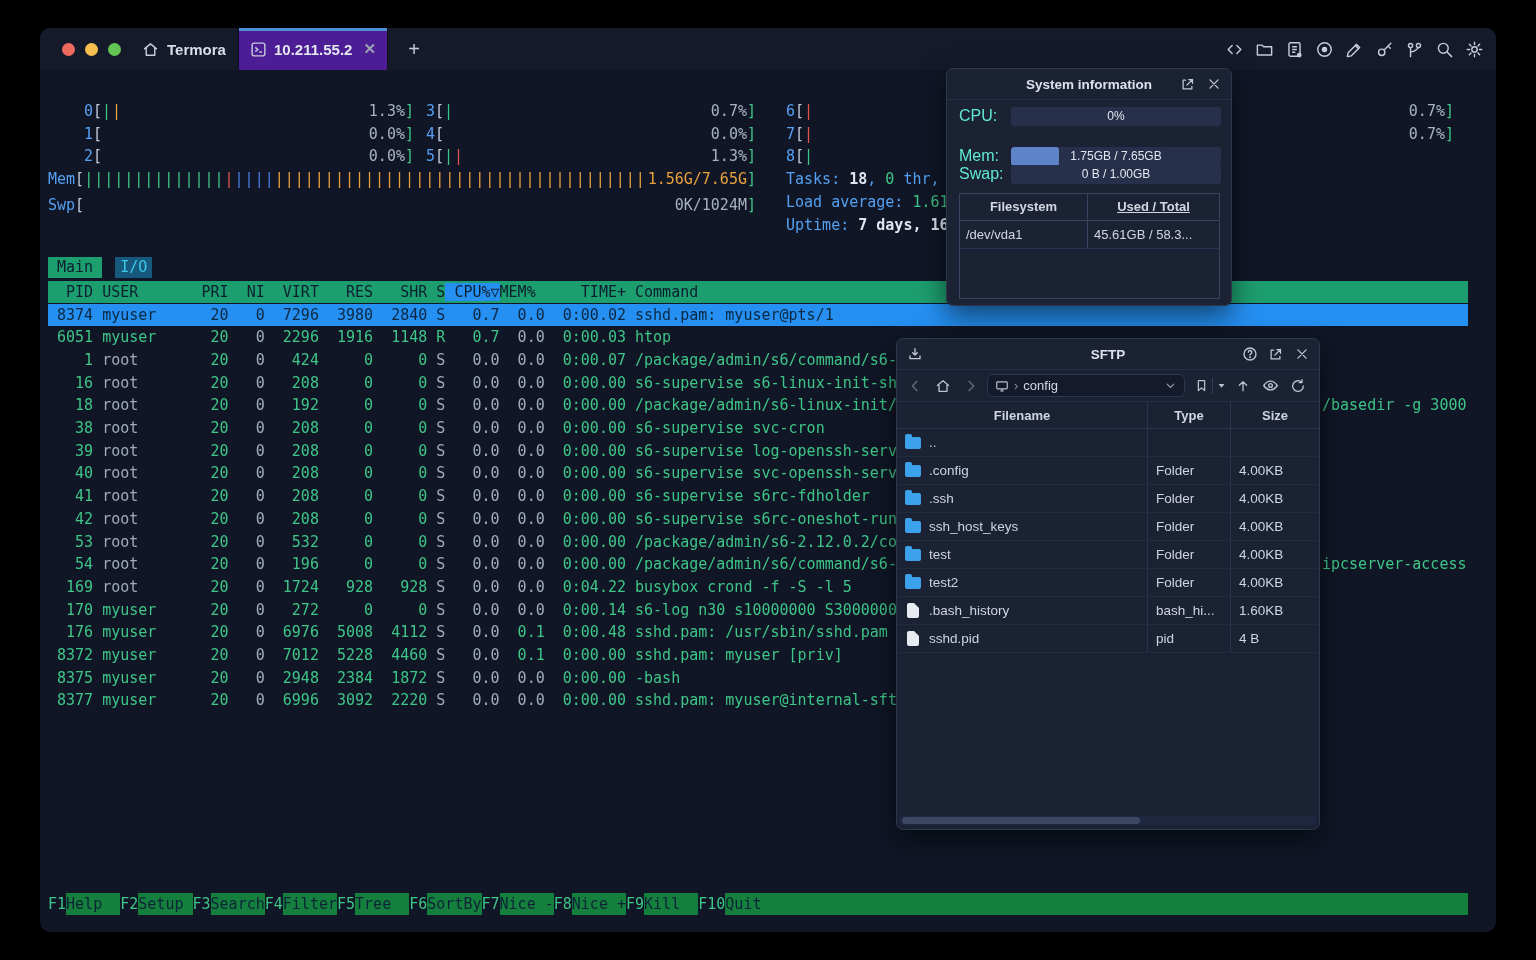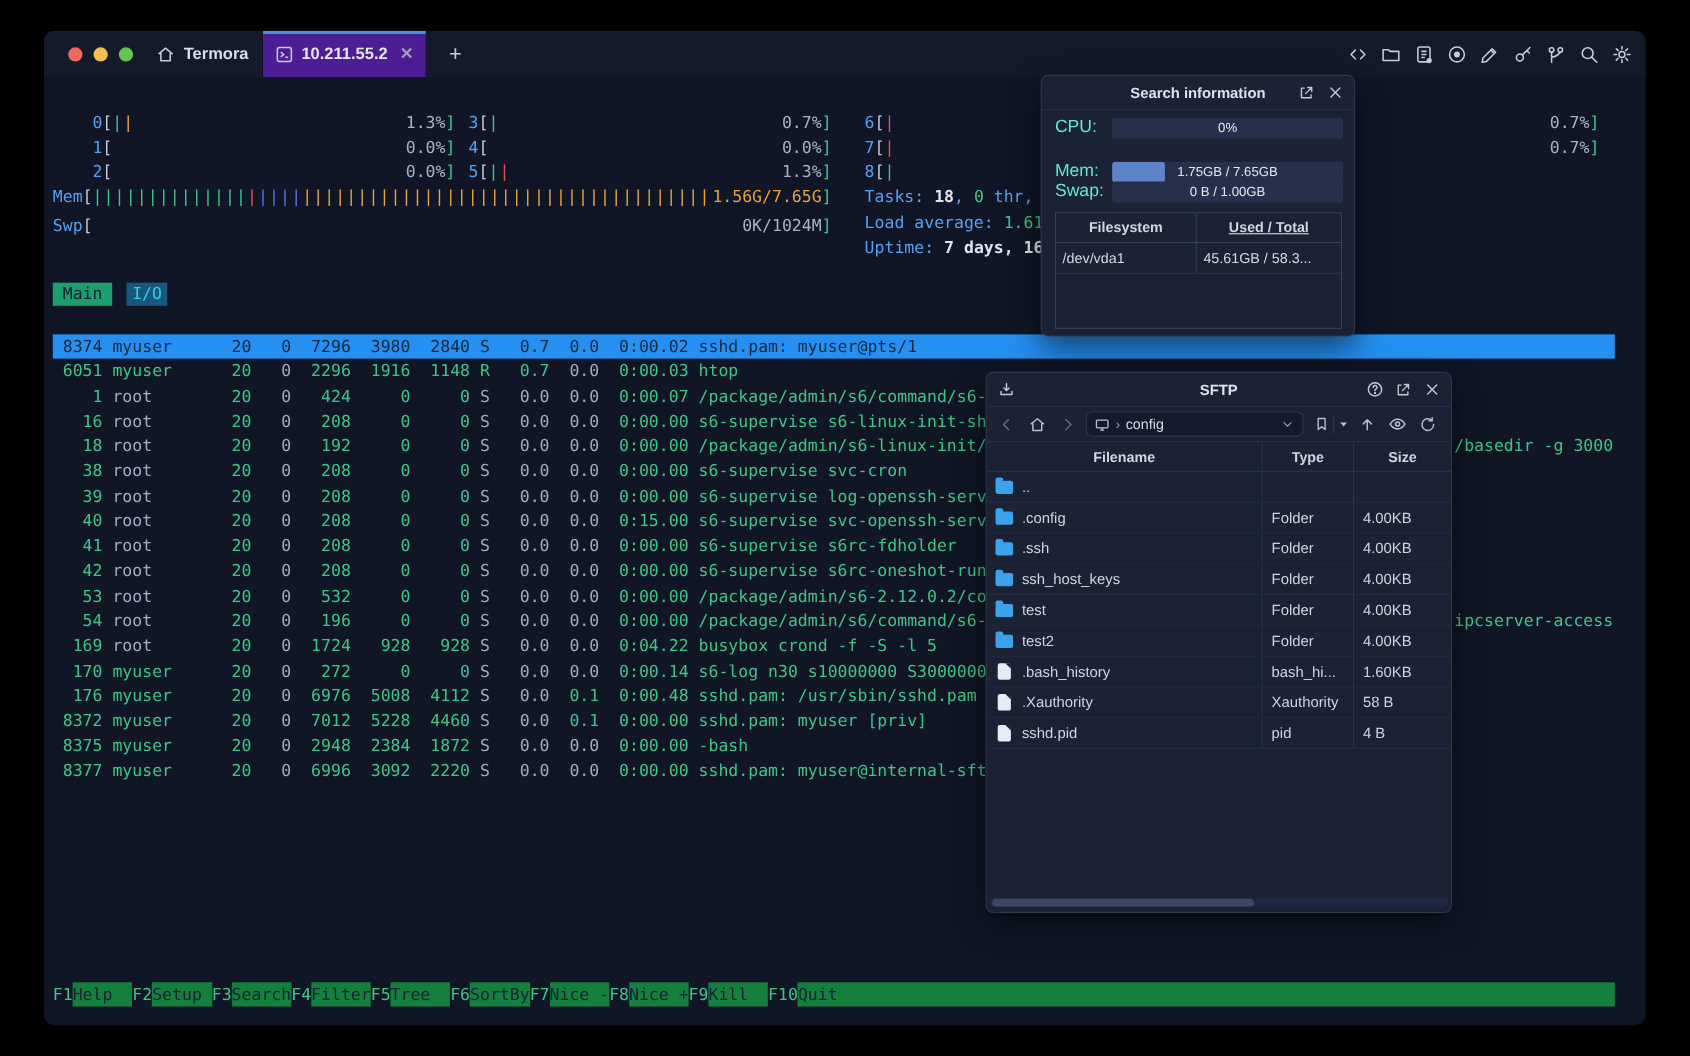--- a/index.html
+++ b/index.html
@@ -185,46 +185,47 @@
         </div>
     <div id="statlines">
           <div class="tline" style="top: 68.1px; left: 738px; width: 682px;"><span class="lbl">Tasks: </span><span class="w">18</span><span class="lbl">, </span><span class="tg">0</span><span class="lbl"> thr, </span><span class="w">0 </span></div>
           <div class="tline" style="top: 90.8px; left: 738px; width: 682px;"><span class="lbl">Load average: </span><span class="tg">1.61 </span><span class="w">1</span></div>
           <div class="tline" style="top: 113.5px; left: 738px; width: 682px;"><span class="lbl">Uptime: </span><span class="w">7 days, 16:2</span></div>
         </div>
     <div class="htabs">
       <span class="htab-main">Main</span>
       <span class="htab-io">I/O</span>
     </div>
+    <div class="phead" id="phead"><span>  PID USER       PRI  NI  VIRT   RES   SHR S</span><span class="cpu-sort"> CPU%▽</span><span>MEM%     TIME+ Command</span></div>
     <div id="prows">
           <div class="prow sel" style="top: 203.5px;"><span class="g"> 8374 </span><span class="g">myuser    </span><span class="g">  20</span><span class="d">   0</span><span class="g">  7296  3980  2840</span><span class="d"> S</span><span class="g">   0.7</span><span class="d">  0.0</span><span class="g">  0:00.02 sshd.pam: myuser@pts/1</span></div>
           <div class="prow" style="top: 226.2px;"><span class="g"> 6051 </span><span class="g">myuser    </span><span class="g">  20</span><span class="d">   0</span><span class="g">  2296  1916  1148</span><span class="g"> R</span><span class="g">   0.7</span><span class="d">  0.0</span><span class="g">  0:00.03 htop</span></div>
           <div class="prow" style="top: 248.9px;"><span class="g">    1 </span><span class="d">root      </span><span class="g">  20</span><span class="d">   0</span><span class="g">   424     0     0</span><span class="d"> S</span><span class="d">   0.0</span><span class="d">  0.0</span><span class="g">  0:00.07 /package/admin/s6/command/s6-</span></div>
           <div class="prow" style="top: 271.6px;"><span class="g">   16 </span><span class="d">root      </span><span class="g">  20</span><span class="d">   0</span><span class="g">   208     0     0</span><span class="d"> S</span><span class="d">   0.0</span><span class="d">  0.0</span><span class="g">  0:00.00 s6-supervise s6-linux-init-sh</span></div>
           <div class="prow" style="top: 294.3px;"><span class="g">   18 </span><span class="d">root      </span><span class="g">  20</span><span class="d">   0</span><span class="g">   192     0     0</span><span class="d"> S</span><span class="d">   0.0</span><span class="d">  0.0</span><span class="g">  0:00.00 /package/admin/s6-linux-init/</span><span class="tail g">/basedir -g 3000</span></div>
           <div class="prow" style="top: 317px;"><span class="g">   38 </span><span class="d">root      </span><span class="g">  20</span><span class="d">   0</span><span class="g">   208     0     0</span><span class="d"> S</span><span class="d">   0.0</span><span class="d">  0.0</span><span class="g">  0:00.00 s6-supervise svc-cron</span></div>
           <div class="prow" style="top: 339.7px;"><span class="g">   39 </span><span class="d">root      </span><span class="g">  20</span><span class="d">   0</span><span class="g">   208     0     0</span><span class="d"> S</span><span class="d">   0.0</span><span class="d">  0.0</span><span class="g">  0:00.00 s6-supervise log-openssh-serv</span></div>
-          <div class="prow" style="top: 362.4px;"><span class="g">   40 </span><span class="d">root      </span><span class="g">  20</span><span class="d">   0</span><span class="g">   208     0     0</span><span class="d"> S</span><span class="d">   0.0</span><span class="d">  0.0</span><span class="g">  0:15.00 s6-supervise svc-openssh-serv</span></div>
+          <div class="prow" style="top: 362.4px;"><span class="g">   40 </span><span class="d">root      </span><span class="g">  20</span><span class="d">   0</span><span class="g">   208     0     0</span><span class="d"> S</span><span class="d">   0.0</span><span class="d">  0.0</span><span class="g">  0:00.00 s6-supervise svc-openssh-serv</span></div>
           <div class="prow" style="top: 385.1px;"><span class="g">   41 </span><span class="d">root      </span><span class="g">  20</span><span class="d">   0</span><span class="g">   208     0     0</span><span class="d"> S</span><span class="d">   0.0</span><span class="d">  0.0</span><span class="g">  0:00.00 s6-supervise s6rc-fdholder</span></div>
           <div class="prow" style="top: 407.8px;"><span class="g">   42 </span><span class="d">root      </span><span class="g">  20</span><span class="d">   0</span><span class="g">   208     0     0</span><span class="d"> S</span><span class="d">   0.0</span><span class="d">  0.0</span><span class="g">  0:00.00 s6-supervise s6rc-oneshot-run</span></div>
           <div class="prow" style="top: 430.5px;"><span class="g">   53 </span><span class="d">root      </span><span class="g">  20</span><span class="d">   0</span><span class="g">   532     0     0</span><span class="d"> S</span><span class="d">   0.0</span><span class="d">  0.0</span><span class="g">  0:00.00 /package/admin/s6-2.12.0.2/co</span></div>
           <div class="prow" style="top: 453.2px;"><span class="g">   54 </span><span class="d">root      </span><span class="g">  20</span><span class="d">   0</span><span class="g">   196     0     0</span><span class="d"> S</span><span class="d">   0.0</span><span class="d">  0.0</span><span class="g">  0:00.00 /package/admin/s6/command/s6-</span><span class="tail g">ipcserver-access</span></div>
           <div class="prow" style="top: 475.9px;"><span class="g">  169 </span><span class="d">root      </span><span class="g">  20</span><span class="d">   0</span><span class="g">  1724   928   928</span><span class="d"> S</span><span class="d">   0.0</span><span class="d">  0.0</span><span class="g">  0:04.22 busybox crond -f -S -l 5</span></div>
           <div class="prow" style="top: 498.6px;"><span class="g">  170 </span><span class="g">myuser    </span><span class="g">  20</span><span class="d">   0</span><span class="g">   272     0     0</span><span class="d"> S</span><span class="d">   0.0</span><span class="d">  0.0</span><span class="g">  0:00.14 s6-log n30 s10000000 S3000000</span></div>
           <div class="prow" style="top: 521.3px;"><span class="g">  176 </span><span class="g">myuser    </span><span class="g">  20</span><span class="d">   0</span><span class="g">  6976  5008  4112</span><span class="d"> S</span><span class="d">   0.0</span><span class="g">  0.1</span><span class="g">  0:00.48 sshd.pam: /usr/sbin/sshd.pam</span></div>
           <div class="prow" style="top: 544px;"><span class="g"> 8372 </span><span class="g">myuser    </span><span class="g">  20</span><span class="d">   0</span><span class="g">  7012  5228  4460</span><span class="d"> S</span><span class="d">   0.0</span><span class="g">  0.1</span><span class="g">  0:00.00 sshd.pam: myuser [priv]</span></div>
           <div class="prow" style="top: 566.7px;"><span class="g"> 8375 </span><span class="g">myuser    </span><span class="g">  20</span><span class="d">   0</span><span class="g">  2948  2384  1872</span><span class="d"> S</span><span class="d">   0.0</span><span class="d">  0.0</span><span class="g">  0:00.00 -bash</span></div>
           <div class="prow" style="top: 589.4px;"><span class="g"> 8377 </span><span class="g">myuser    </span><span class="g">  20</span><span class="d">   0</span><span class="g">  6996  3092  2220</span><span class="d"> S</span><span class="d">   0.0</span><span class="d">  0.0</span><span class="g">  0:00.00 sshd.pam: myuser@internal-sft</span></div>
         </div>
     <div class="fbar" id="fbar"><span class="fk">F1</span><span class="fl">Help  </span><span class="fk">F2</span><span class="fl">Setup </span><span class="fk">F3</span><span class="fl">Search</span><span class="fk">F4</span><span class="fl">Filter</span><span class="fk">F5</span><span class="fl">Tree  </span><span class="fk">F6</span><span class="fl">SortBy</span><span class="fk">F7</span><span class="fl">Nice -</span><span class="fk">F8</span><span class="fl">Nice +</span><span class="fk">F9</span><span class="fl">Kill  </span><span class="fk">F10</span><span class="fl last">Quit</span></div>
   </div>
 
   <div class="panel" style="left:906px;top:40px;width:284px;height:236px;">
     <div class="p-head">
-      <div class="p-title">Search information</div>
+      <div class="p-title">System information</div>
       <div class="p-ics">
         <span class="ic">
               <svg width="15" height="15" viewBox="0 0 24 24" fill="none" stroke="#c3c9d6" stroke-width="2" stroke-linecap="round" stroke-linejoin="round">
                 <path d="M9 5H5v14h14v-4M14 4h6v6M20 4l-9 9"></path>
               </svg>
             </span>
         <span class="ic">
               <svg width="14" height="14" viewBox="0 0 24 24" stroke="#c3c9d6" stroke-width="2.2" stroke-linecap="round">
                 <path d="M5 5l14 14M19 5L5 19"></path>
               </svg>
@@ -409,28 +410,20 @@
             <div class="col-name">
               <span class="filei"></span>
               <span>.bash_history</span>
             </div>
             <div class="col-type">bash_hi...</div>
             <div class="col-size">1.60KB</div>
           </div>
           <div class="f-row">
             <div class="col-name">
               <span class="filei"></span>
-              <span>.Xauthority</span>
-            </div>
-            <div class="col-type">Xauthority</div>
-            <div class="col-size">58 B</div>
-          </div>
-          <div class="f-row">
-            <div class="col-name">
-              <span class="filei"></span>
               <span>sshd.pid</span>
             </div>
             <div class="col-type">pid</div>
             <div class="col-size">4 B</div>
           </div>
         </div>
     <div class="hscroll">
           <div class="hthumb"></div>
         </div>
   </div>

